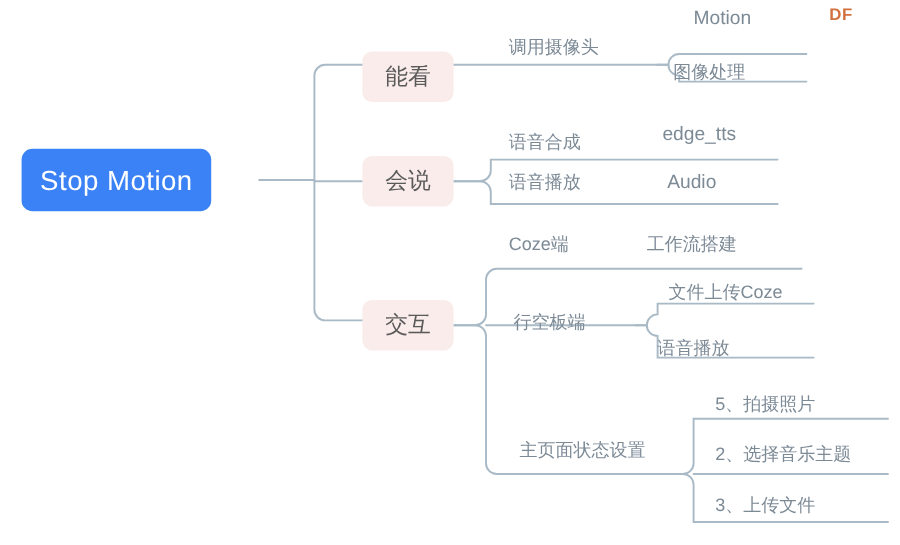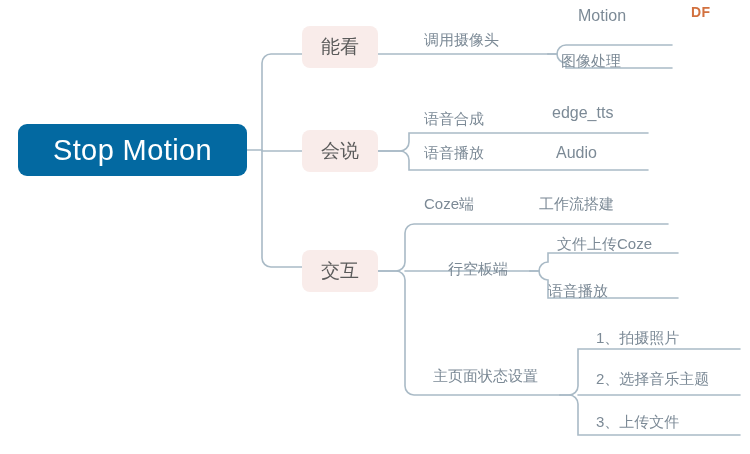--- a/index.html
+++ b/index.html
@@ -9,31 +9,31 @@
     font-family:"Liberation Sans","DejaVu Sans",sans-serif;
     overflow:hidden;
     position:relative;
   }
   #canvas{position:absolute;inset:0;width:750px;height:454px;}
 
   .node{position:absolute;box-sizing:border-box;display:flex;align-items:center;justify-content:center;}
 
   
   .root{
-    left:18px;top:124px;width:229px;height:52px;
-    background:#0369a1;border-radius:9px;
-    color:#ffffff;font-size:29px;letter-spacing:.4px;
+    left:18px;top:124px;width:158px;height:52px;
+    background:#3b82f6;border-radius:9px;
+    color:#ffffff;font-size:23px;letter-spacing:.4px;
   }
 
   
   .branch{
     width:76px;height:42px;border-radius:8px;
     background:#f9ecea;color:#5a5a5a;font-size:19px;
   }
-  #b1{left:302px;top:26px;}
+  #b1{left:302px;top:43px;}
   #b2{left:302px;top:130px;}
   #b3{left:302px;top:250px;}
 
   
   .leaf{
     position:absolute;color:#7c8a96;white-space:nowrap;
     font-size:16px;line-height:1;
   }
   .leaf.cn{font-size:15px;}
   .leaf.lat{font-size:16px;}
@@ -97,22 +97,22 @@
 <div class="leaf cn" style="left:561px;top:53px;">图像处理</div>
 
 <div class="leaf cn" style="left:424px;top:111px;">语音合成</div>
 <div class="leaf lat" style="left:552px;top:105px;">edge_tts</div>
 <div class="leaf cn" style="left:424px;top:145px;">语音播放</div>
 <div class="leaf lat" style="left:556px;top:145px;">Audio</div>
 
 <div class="leaf cn" style="left:424px;top:196px;text-align:right;">Coze端</div>
 <div class="leaf cn" style="left:539px;top:196px;">工作流搭建</div>
 
-<div class="leaf cn" style="left:428px;top:261px;margin-left:20px;">行空板端</div>
+<div class="leaf cn" style="left:428px;top:261px;">行空板端</div>
 <div class="leaf cn" style="left:557px;top:236px;">文件上传Coze</div>
 <div class="leaf cn" style="left:548px;top:283px;">语音播放</div>
 
 <div class="leaf cn" style="left:433px;top:368px;">主页面状态设置</div>
-<div class="leaf cn" style="left:596px;top:330px;">1、拍摄照片</div>
+<div class="leaf cn" style="left:596px;top:330px;">5、拍摄照片</div>
 <div class="leaf cn" style="left:596px;top:371px;">2、选择音乐主题</div>
 <div class="leaf cn" style="left:596px;top:414px;">3、上传文件</div>
 
 <div class="logo">DF</div>
 
 </body></html>

